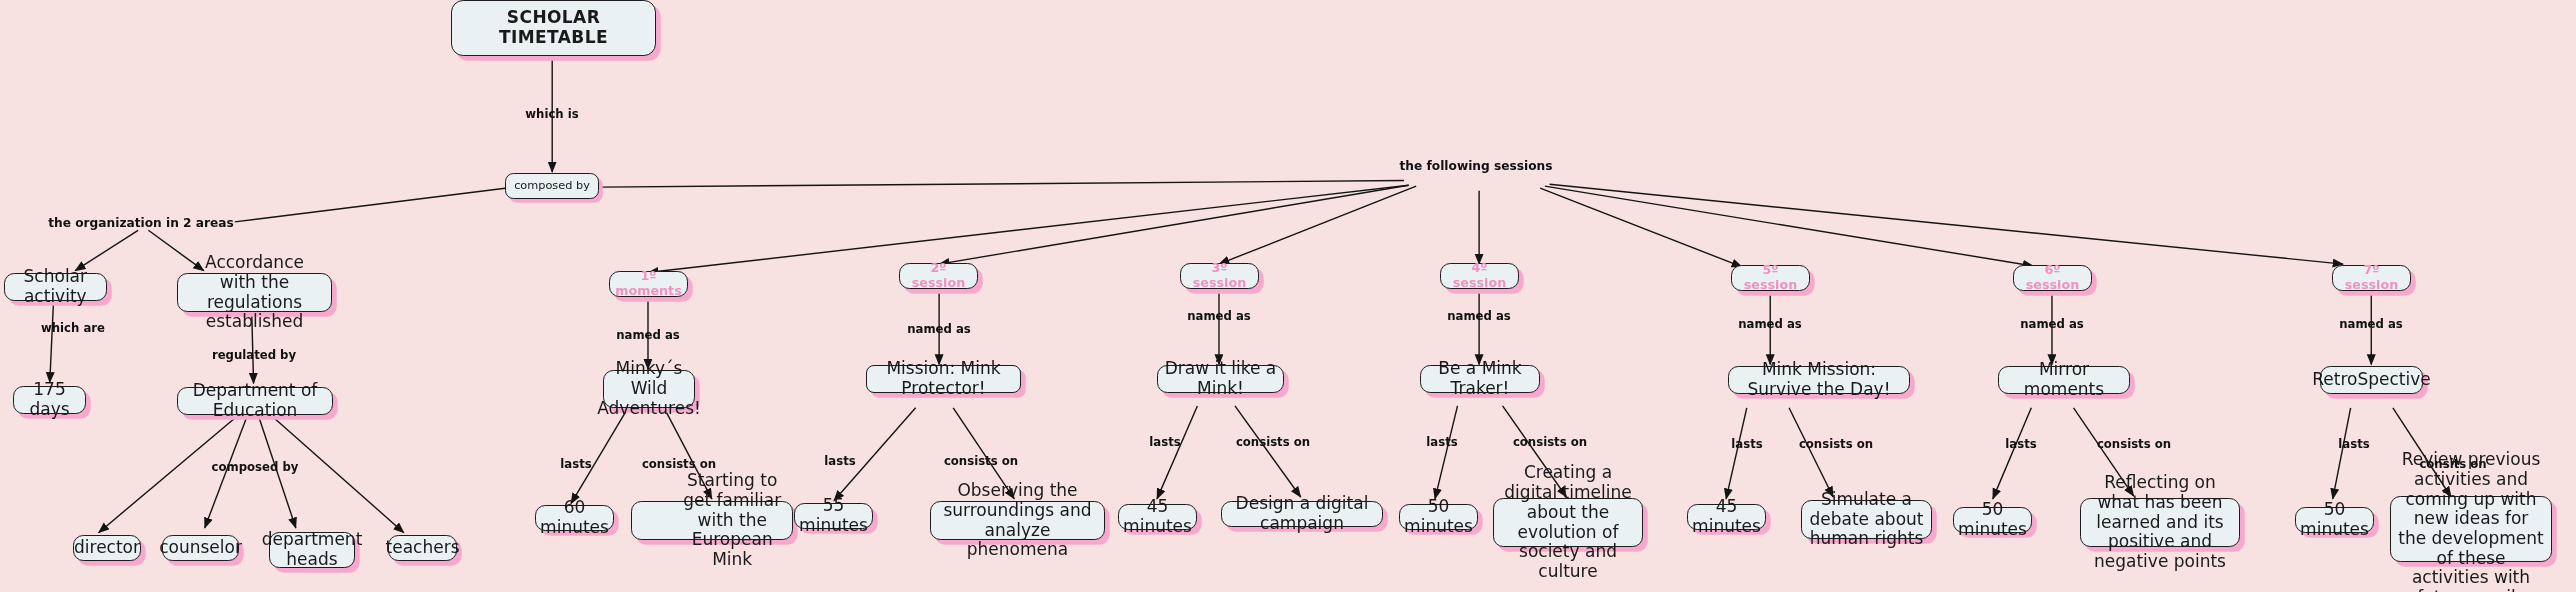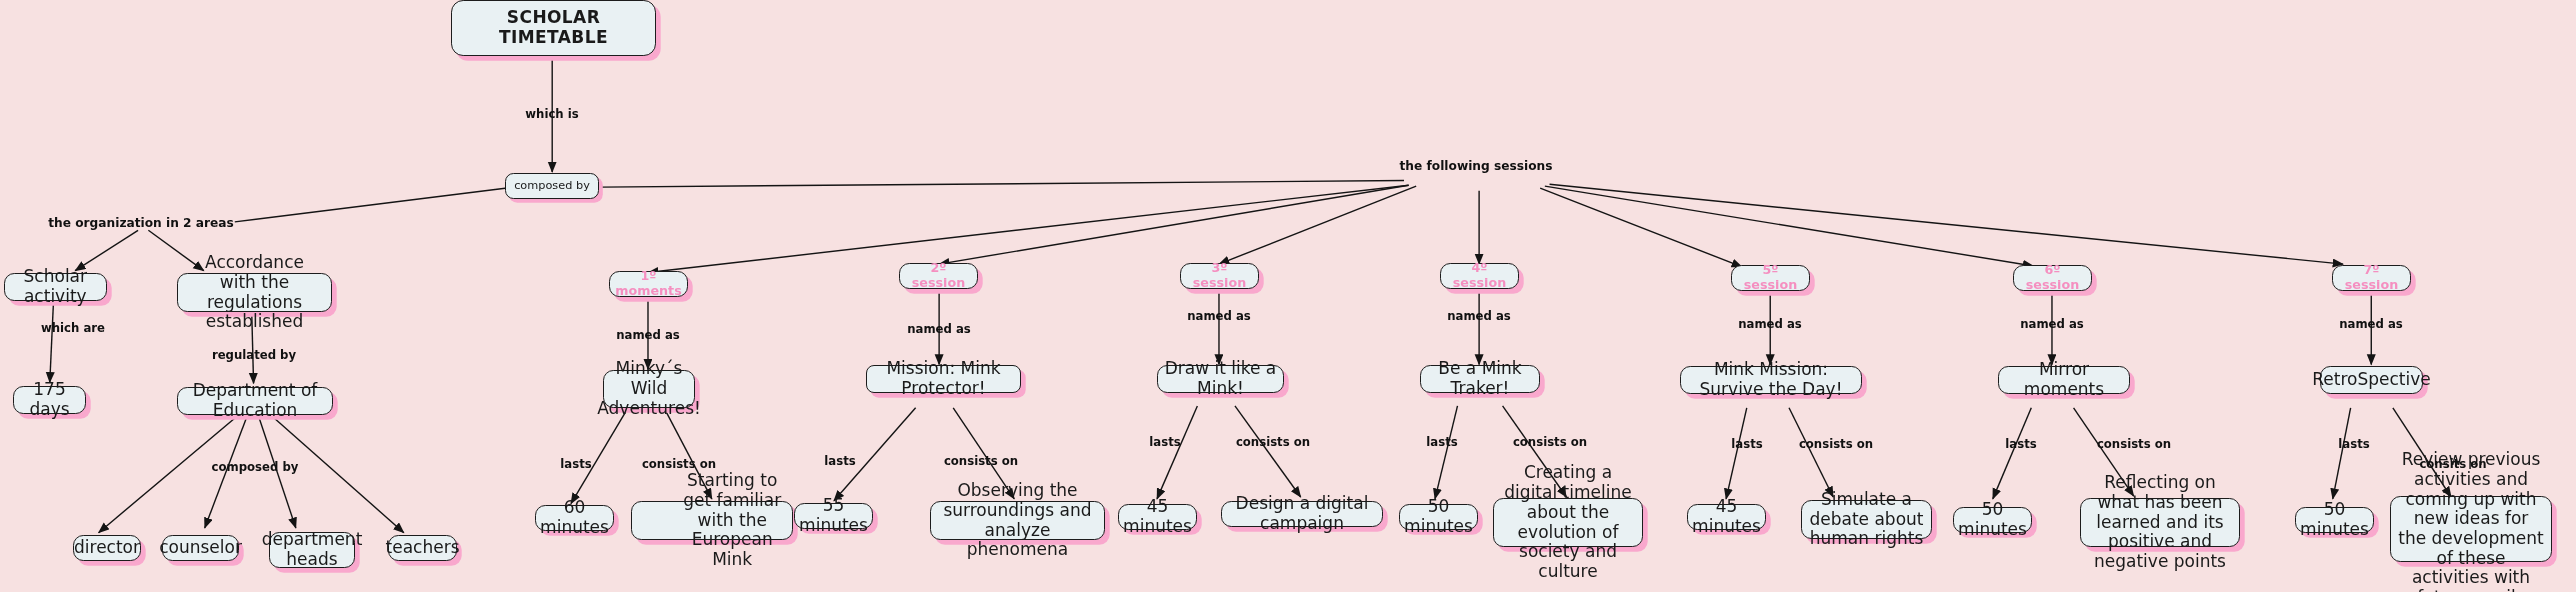--- a/index.html
+++ b/index.html
@@ -251,21 +251,21 @@
     <span>50 minutes</span>
   </div>
   <div class="node" style="left:1493px; top:498px; width:150px; height:49px;">
     <span>Creating a digital timeline about the evolution of society and culture</span>
   </div>
 
   <div class="node session" style="left:1731px; top:265px; width:79px; height:26px;">
     <span>5º session</span>
   </div>
   <div class="link-label" style="left:1770px; top:324px;">named as</div>
-  <div class="node" style="left:1680px; top:366px; width:182px; height:28px;">
+  <div class="node" style="left:1728px; top:366px; width:182px; height:28px;">
     <span>Mink Mission: Survive the Day!</span>
   </div>
   <div class="link-label" style="left:1747px; top:444px;">lasts</div>
   <div class="link-label" style="left:1836px; top:444px;">consists on</div>
   <div class="node" style="left:1687px; top:504px; width:79px; height:26px;">
     <span>45 minutes</span>
   </div>
   <div class="node" style="left:1801px; top:500px; width:131px; height:39px;">
     <span>Simulate a debate about human rights</span>
   </div>

